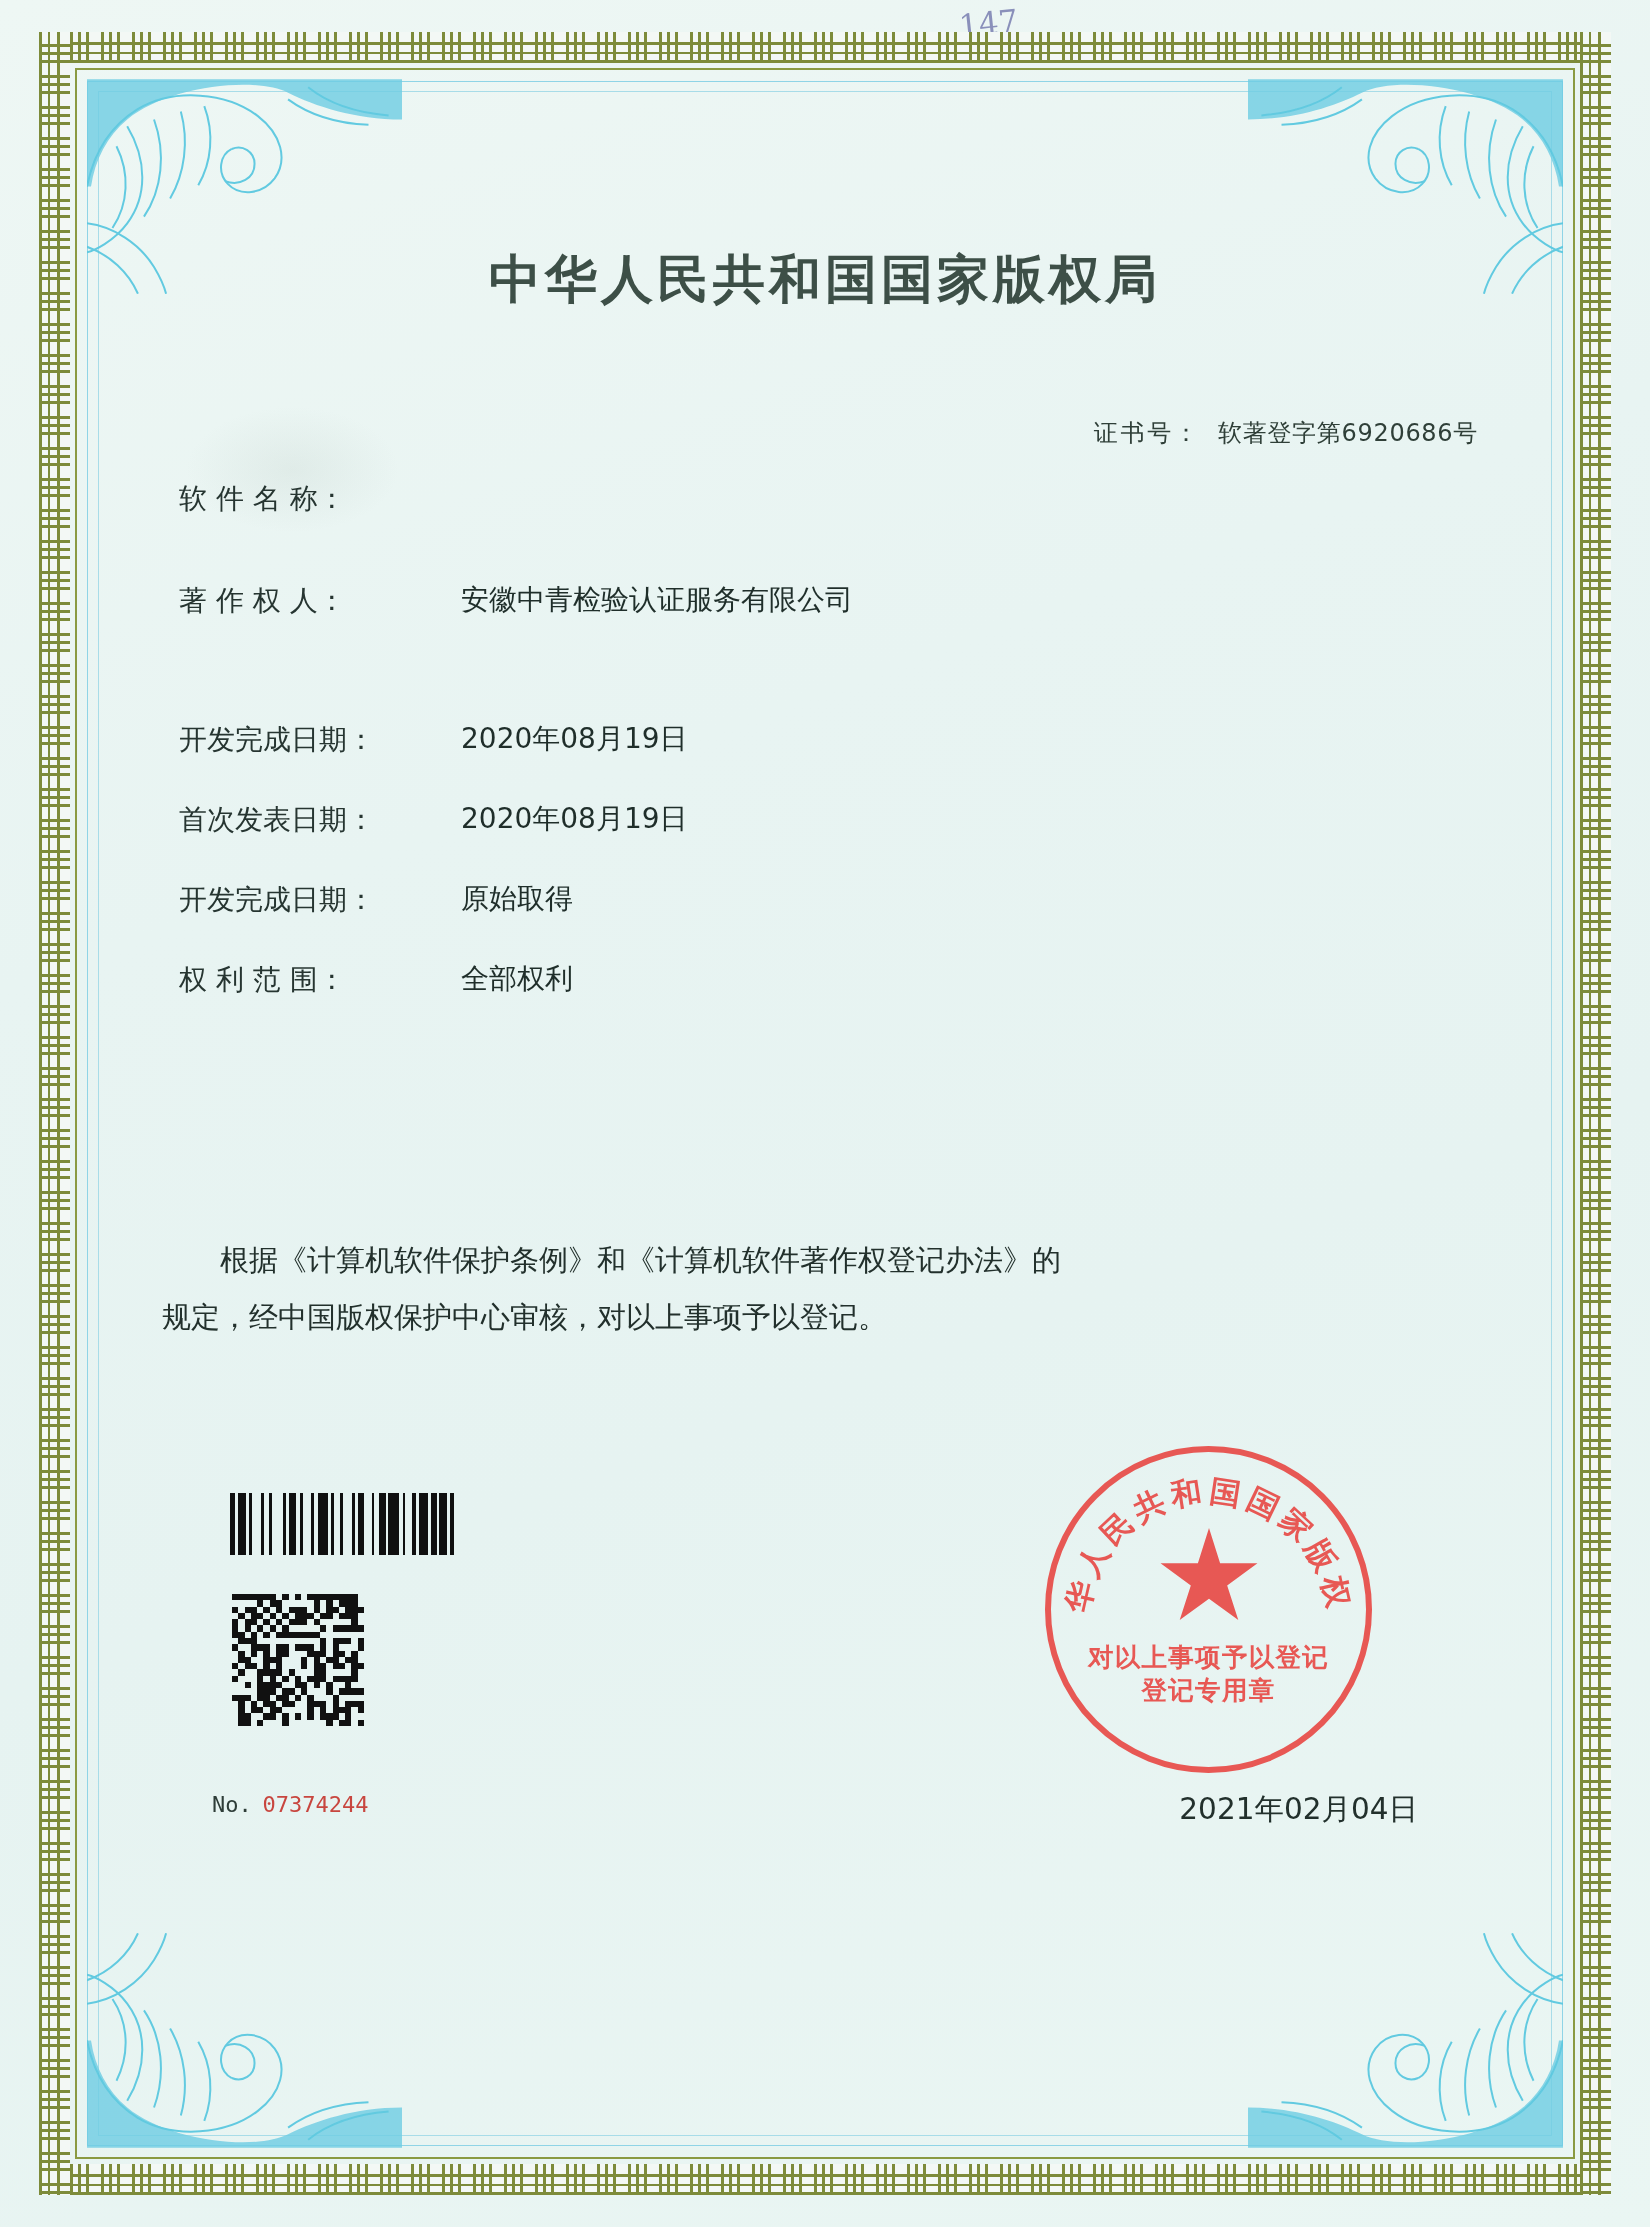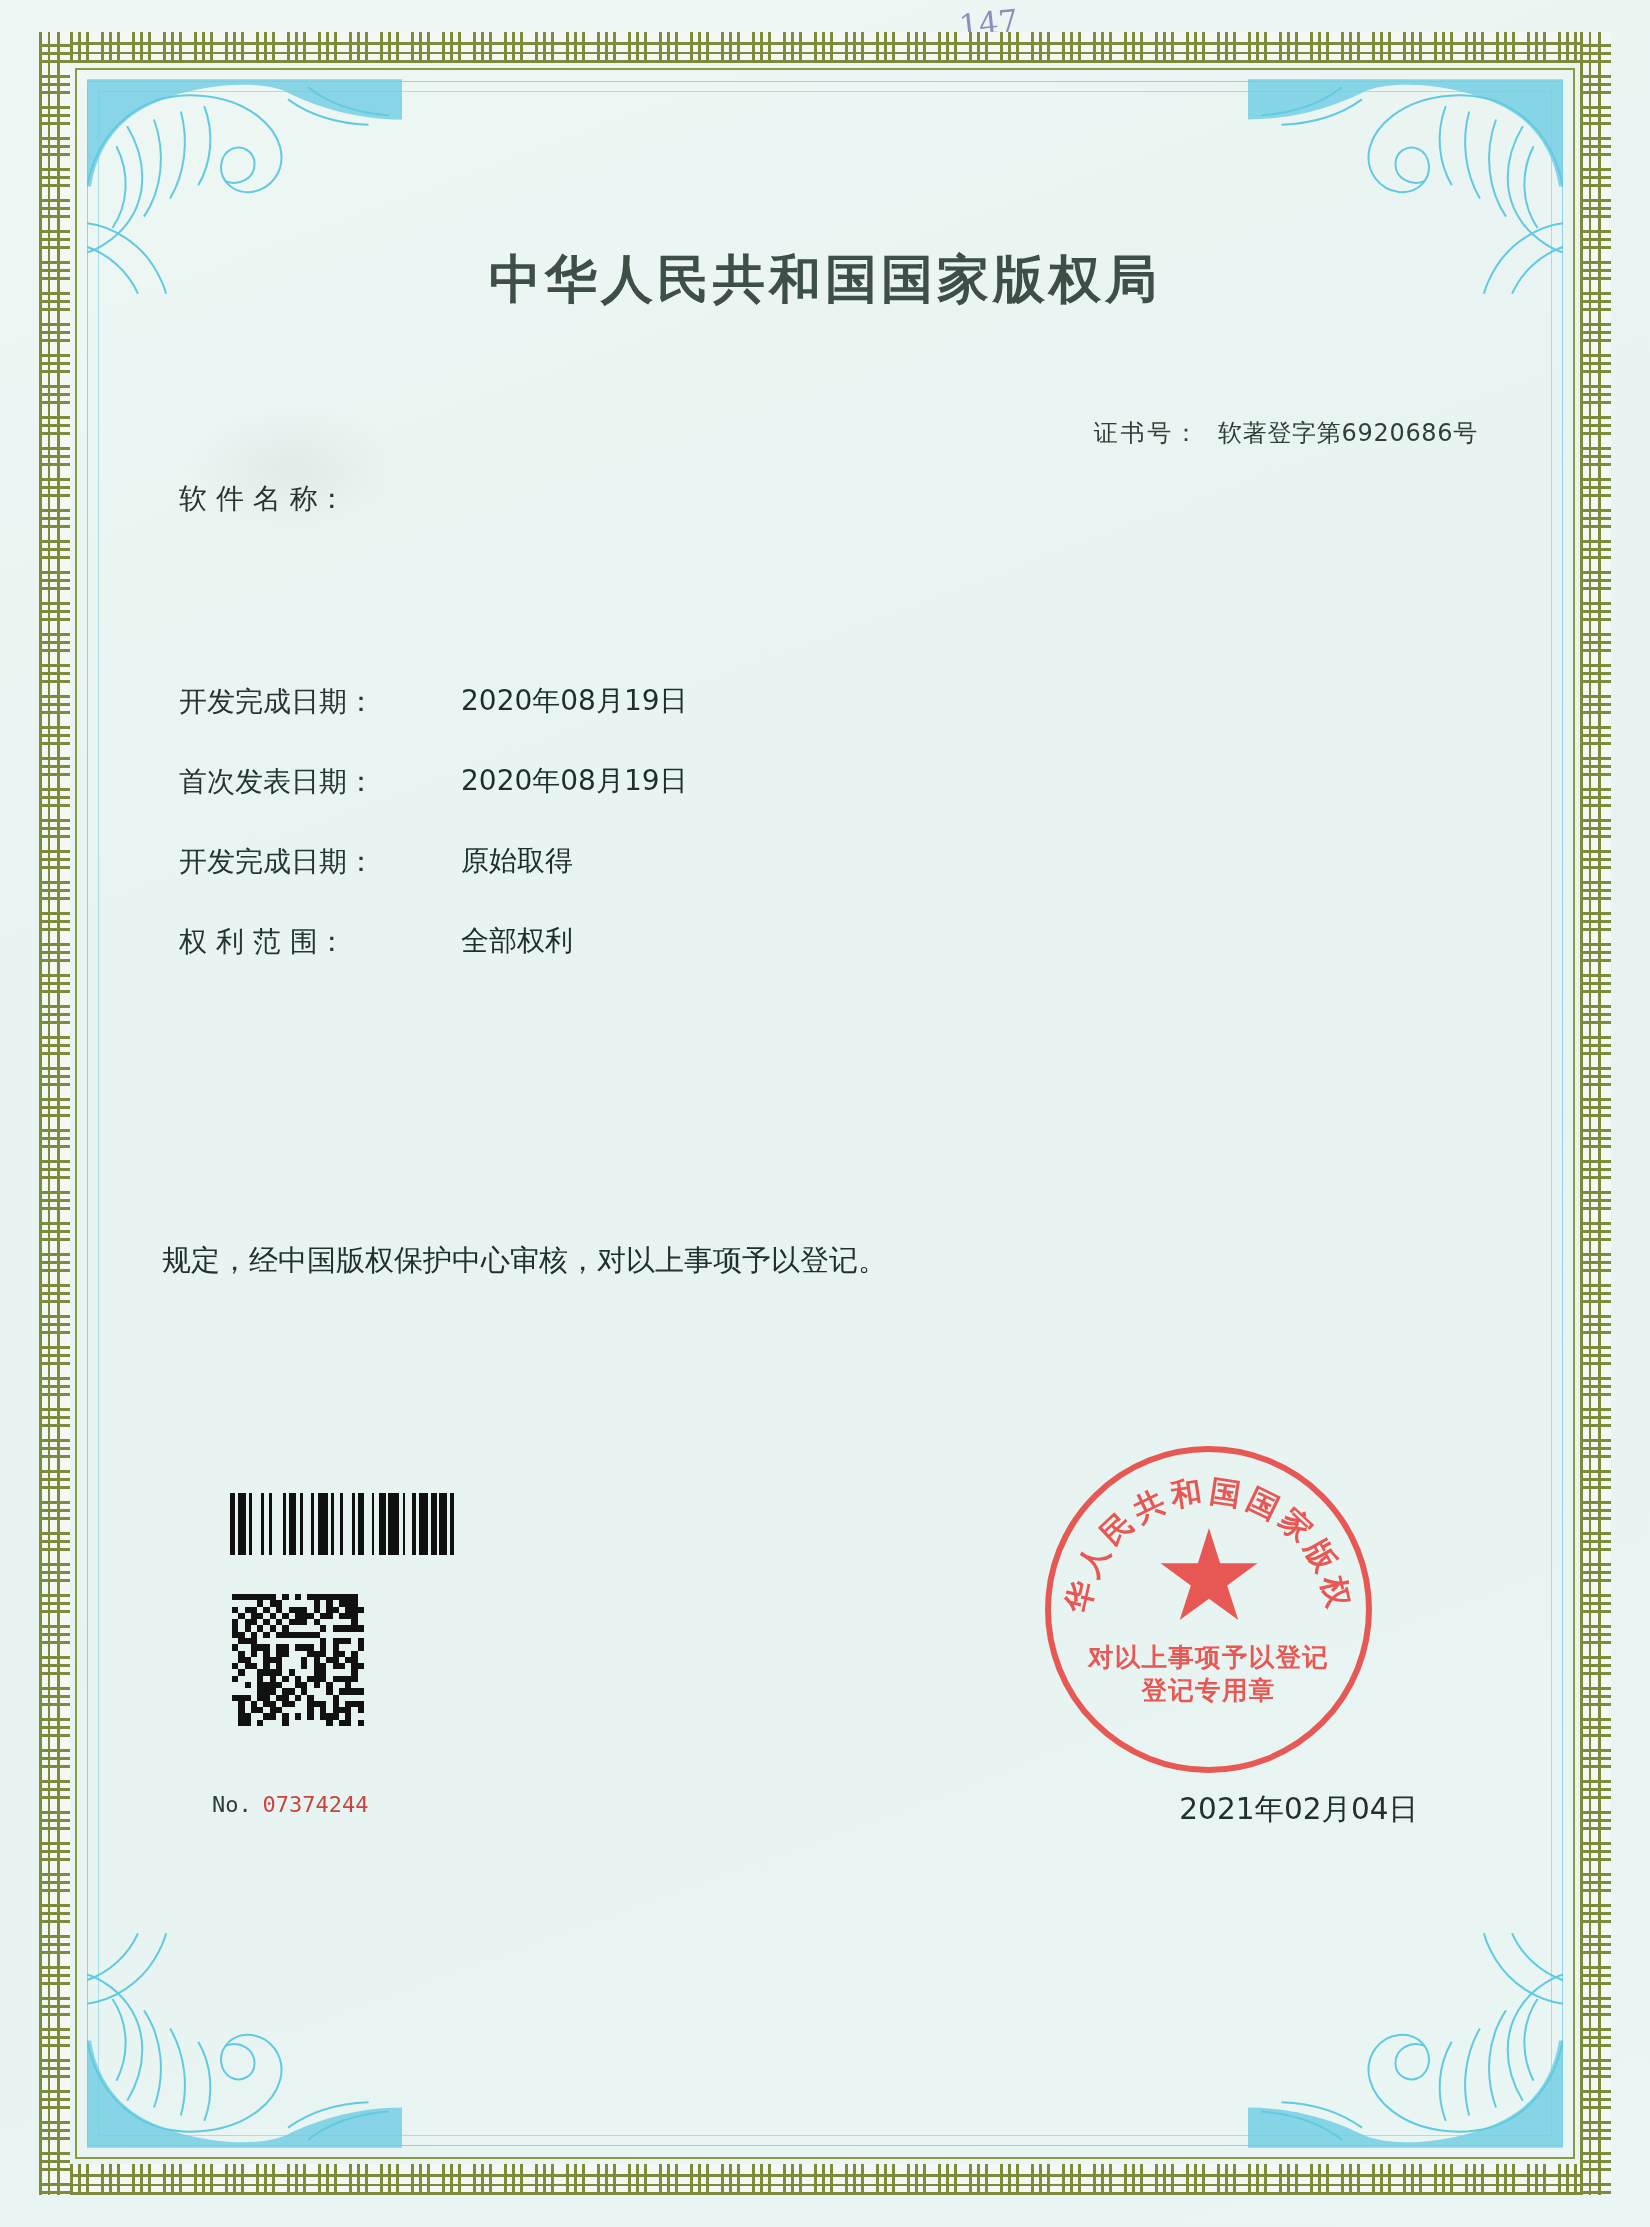--- a/index.html
+++ b/index.html
@@ -392,20 +392,24 @@
     </div>
 
     <div class="fields">
 
       <div class="frow">
         <div class="flabel">软 件 名 称：</div>
       </div>
 
       <div class="gap-lg"></div>
 
+      <div class="frow">
+        <div class="flabel">著 作 权 人：</div>
+        <div class="fvalue">安徽中青检验认证服务有限公司</div>
+      </div>
 
       <div class="gap-xl"></div>
 
       <div class="frow">
         <div class="flabel">开发完成日期：</div>
         <div class="fvalue">2020年08月19日</div>
       </div>
 
       <div class="gap-md"></div>
 
@@ -427,20 +431,21 @@
         <div class="flabel">权 利 范 围：</div>
         <div class="fvalue">全部权利</div>
       </div>
 
       <div class="gap-md"></div>
 
 
     </div>
 
     <div class="statement">
+      <div>根据《计算机软件保护条例》和《计算机软件著作权登记办法》的</div>
       <div style="text-indent:0">规定，经中国版权保护中心审核，对以上事项予以登记。</div>
     </div>
 
     <div class="barcode" id="barcode">
         <span class="bar" style="left: 0%; width: 2.27273%;"></span>
         <span class="bar" style="left: 3.40909%; width: 3.40909%;"></span>
         <span class="bar" style="left: 7.95455%; width: 1.51515%;"></span>
         <span class="bar" style="left: 13.2576%; width: 1.13636%;"></span>
         <span class="bar" style="left: 16.6667%; width: 1.13636%;"></span>
         <span class="bar" style="left: 22.3485%; width: 1.51515%;"></span>

